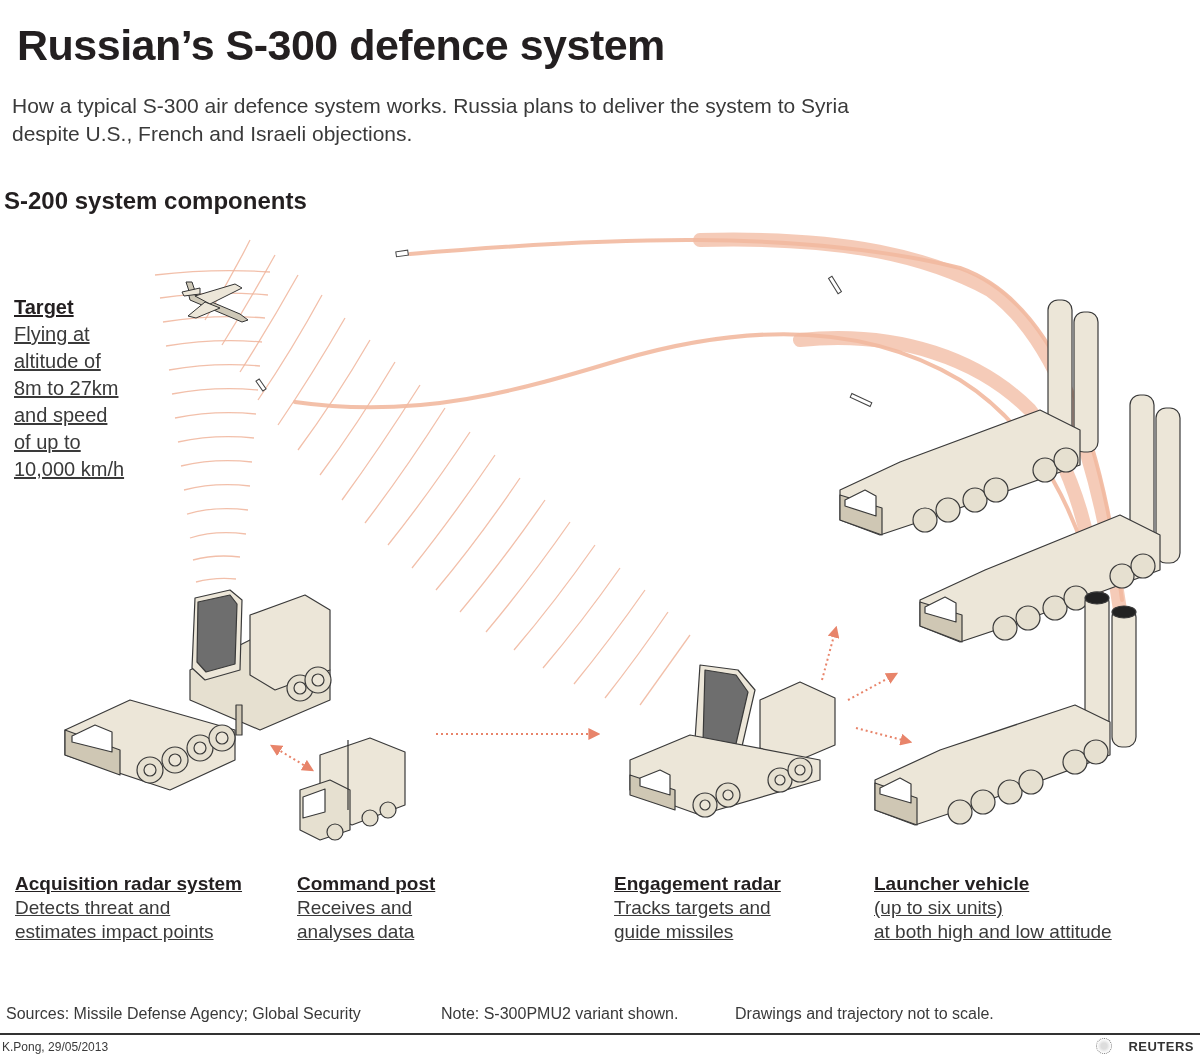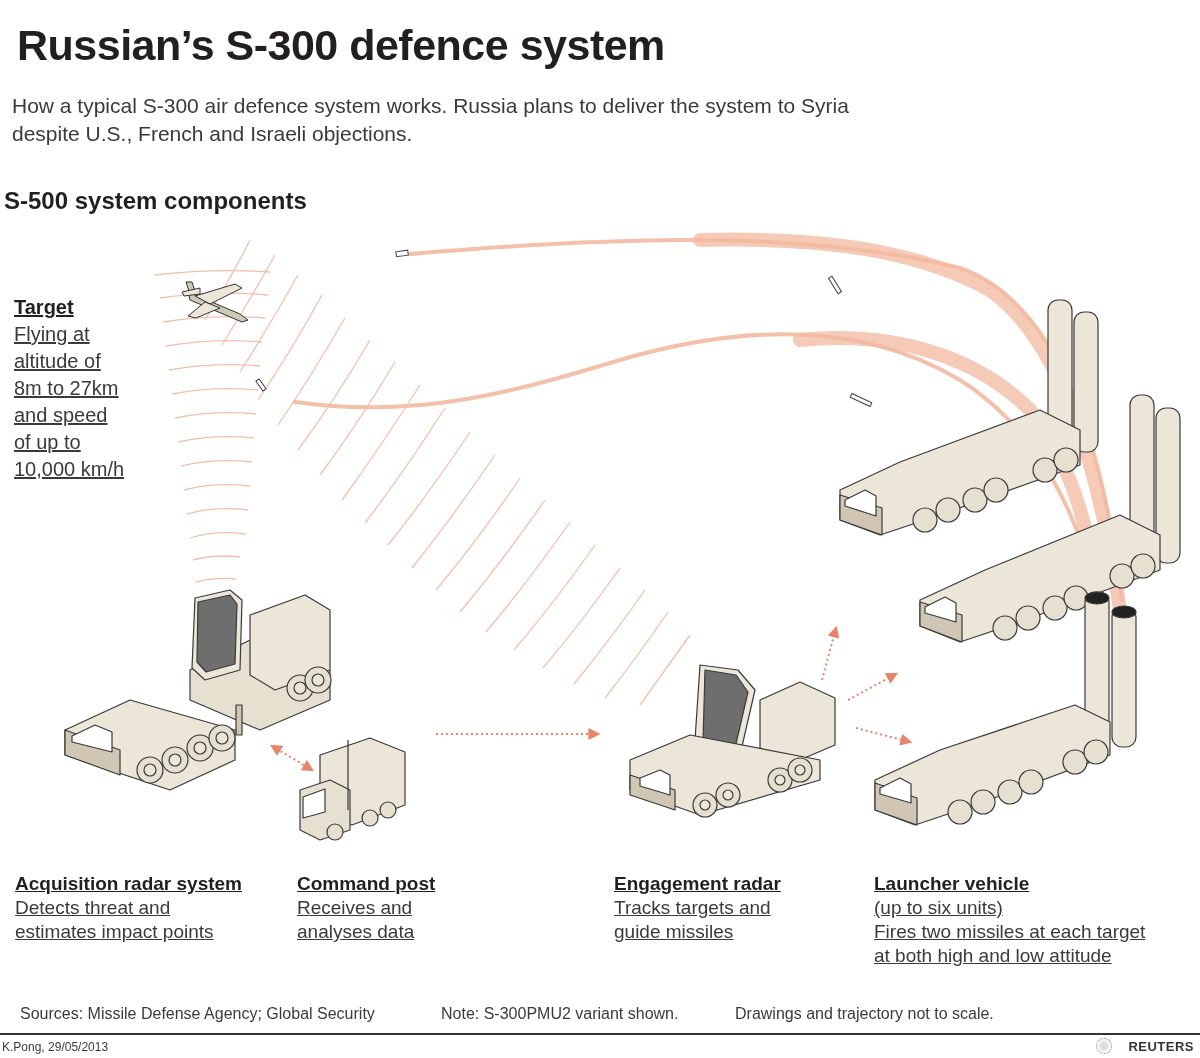--- a/index.html
+++ b/index.html
@@ -25,21 +25,21 @@
   .brand { position: absolute; right: 6px; top: 1038px; font-size: 13px; font-weight: bold; color: #333;
            display: flex; align-items: center; gap: 16px; letter-spacing: 0.5px; }
   .globe { width: 14px; height: 14px; border-radius: 50%; border: 1px dotted #777; display: inline-block;
            background: radial-gradient(circle, #ddd 30%, #fff 70%); }
 </style>
 </head>
 <body>
 
 <h1 class="title">Russian’s S-300 defence system</h1>
 <p class="subtitle">How a typical S-300 air defence system works. Russia plans to deliver the system to Syria despite U.S., French and Israeli objections.</p>
-<h2 class="section">S-500 system components</h2>
+<h2 class="section">S-200 system components</h2>
 
 <svg class="art" viewBox="0 0 1200 1058" xmlns="http://www.w3.org/2000/svg">
   <defs>
     <marker id="arrowhead" viewBox="0 0 10 10" refX="8" refY="5" markerWidth="6" markerHeight="6" orient="auto-start-reverse">
       <path d="M0,0 L10,5 L0,10 z" fill="#e8846a"></path>
     </marker>
   </defs>
 
   <g stroke="#f0b59c" stroke-width="1.3" fill="none" opacity="0.85">
     <path d="M155,275 Q215,268 270,272"></path>
@@ -229,25 +229,24 @@
 
 <div class="label eng">
   <span class="h">Engagement radar</span>
   <span>Tracks targets and</span>
   <span>guide missiles</span>
 </div>
 
 <div class="label lau">
   <span class="h">Launcher vehicle</span>
   <span>(up to six units)</span>
-  <span>Fires two missiles at each target</span>
   <span>at both high and low attitude</span>
 </div>
 
-<div class="foot" style="left:20px">Sources: Missile Defense Agency; Global Security</div>
+<div class="foot" style="left:6px">Sources: Missile Defense Agency; Global Security</div>
 <div class="foot" style="left:441px">Note: S-300PMU2 variant shown.</div>
 <div class="foot" style="left:735px">Drawings and trajectory not to scale.</div>
 <div class="rule"></div>
 <div class="credit">K.Pong, 29/05/2013</div>
 <div class="brand">
   <span class="globe"></span>
   <span>REUTERS</span>
 </div>
 
 </body></html>

